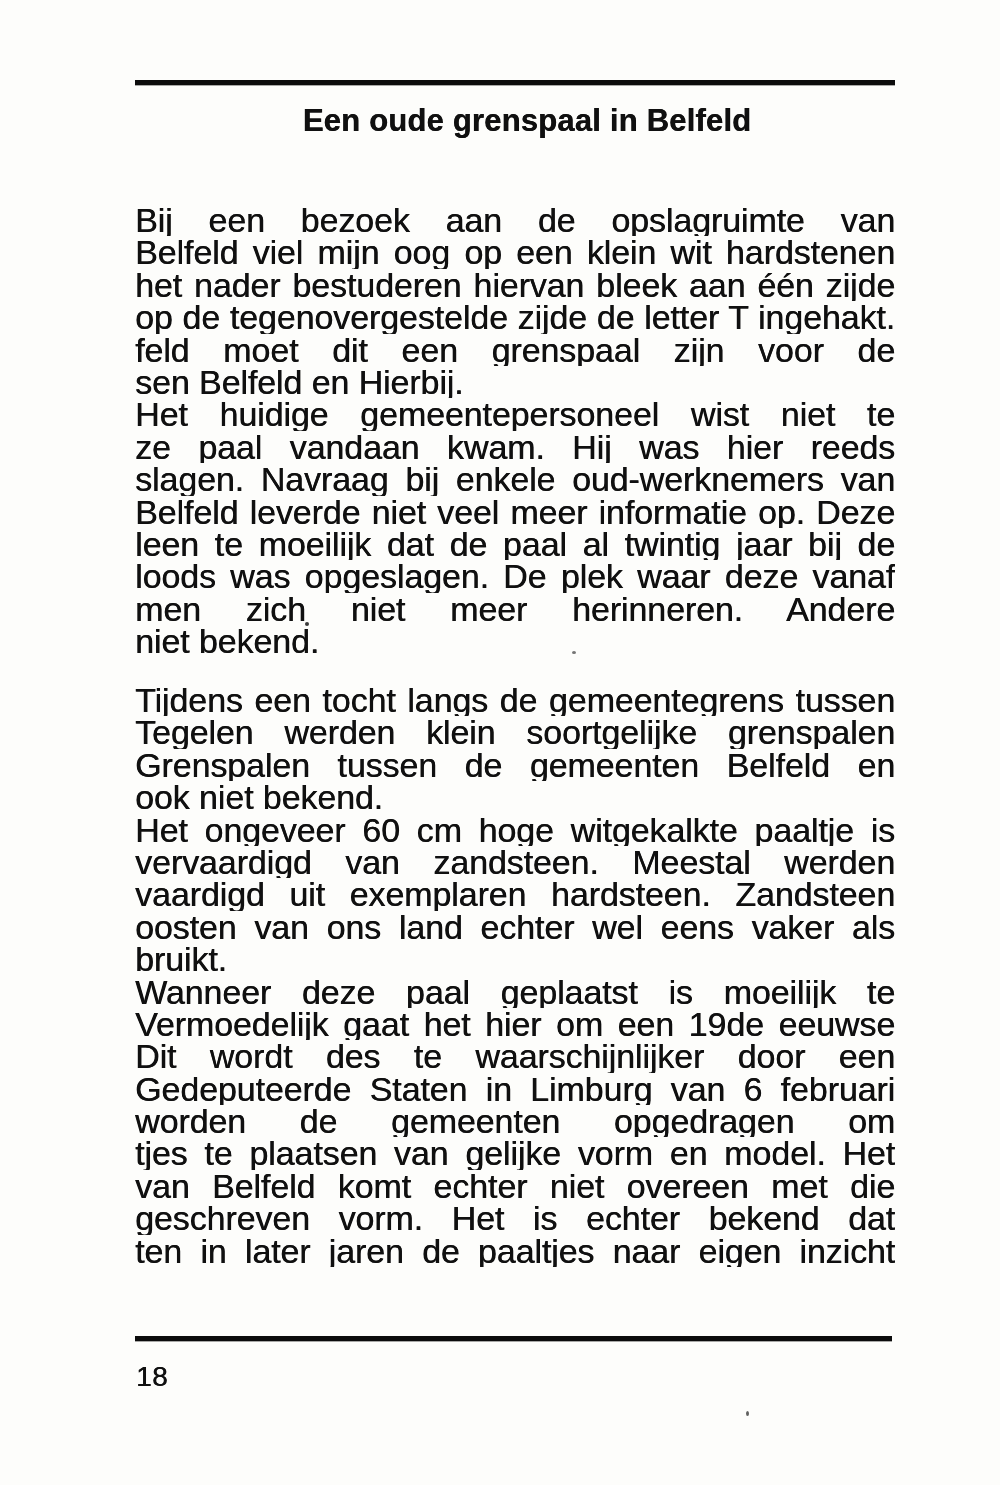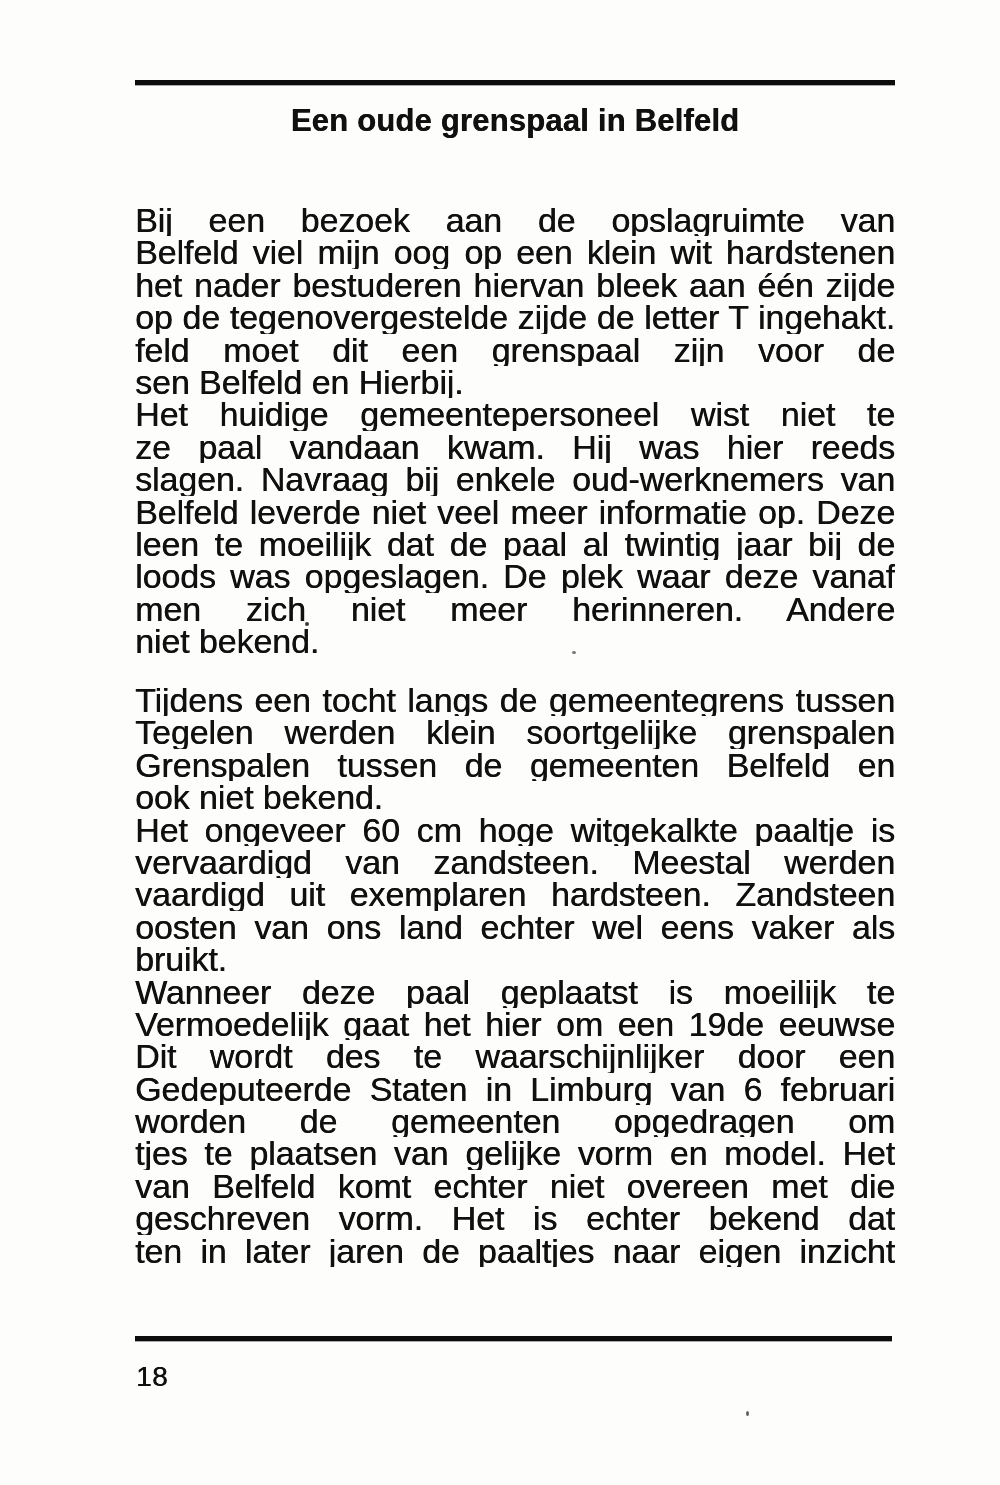--- a/index.html
+++ b/index.html
@@ -18,21 +18,21 @@
     left: 135px;
     width: 760px;
     height: 5px;
     background: #0c0c0c;
     box-shadow: 0 1px 0 rgba(10,10,10,0.35);
   }
   .rule-top { top: 80px; }
   .rule-bottom { top: 1336px; width: 757px; }
   .title {
     position: absolute;
-    left: 135px;
+    left: 147px;
     top: 102px;
     width: 760px;
     margin: 0;
     text-align: center;
     font-size: 31px;
     line-height: 38px;
     font-weight: bold;
     letter-spacing: 0.2px;
     text-shadow: 0.4px 0 0 currentColor;
   }

